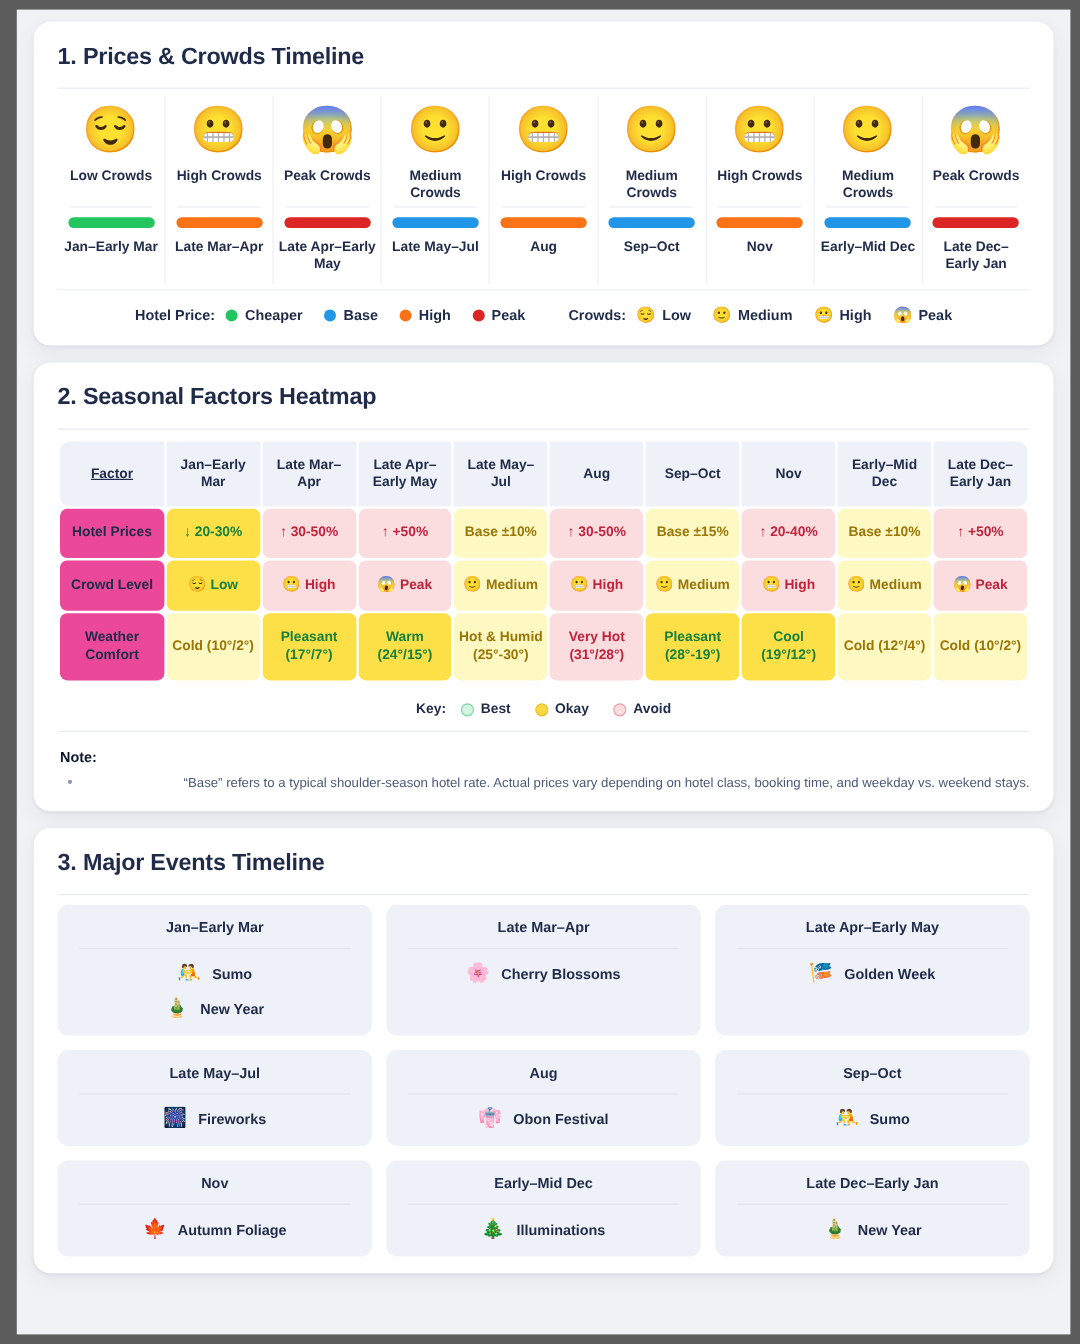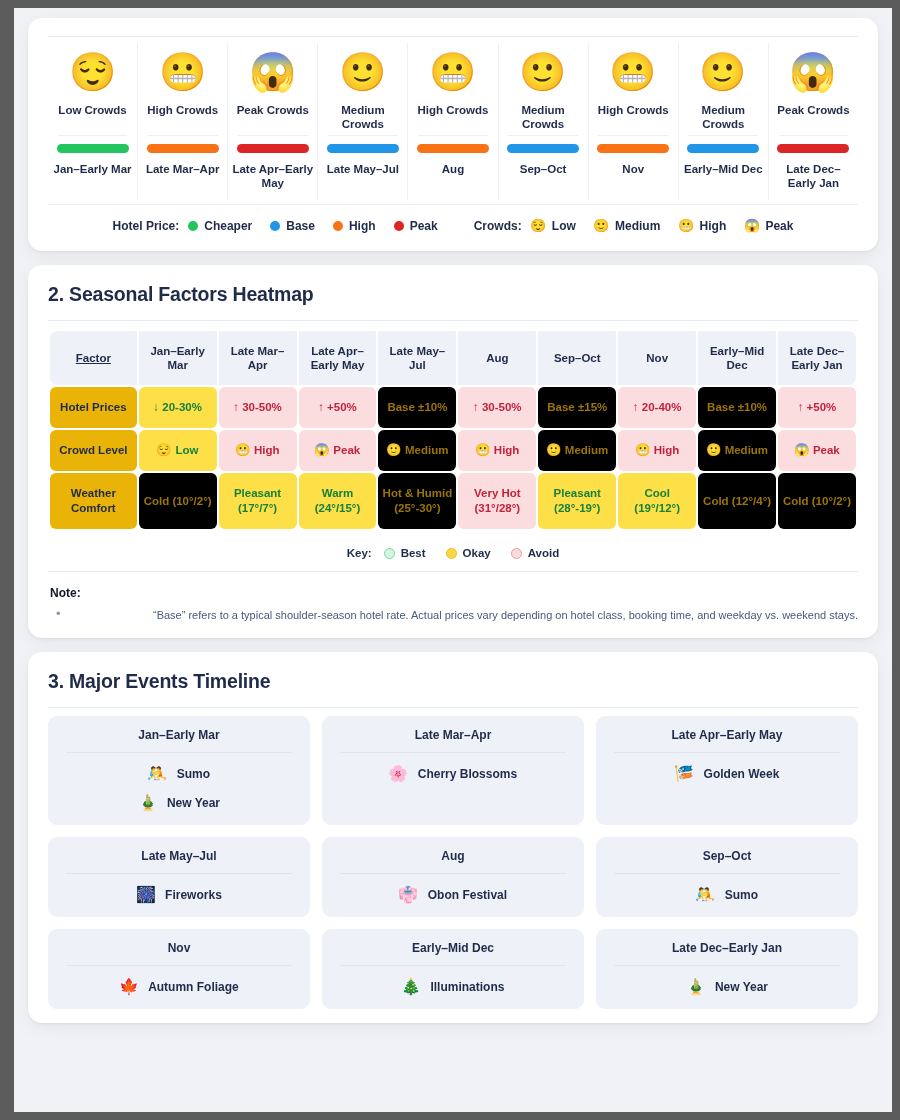--- a/index.html
+++ b/index.html
@@ -155,28 +155,28 @@
   table.heat td {
     font-size: 11.5px;
     font-weight: bold;
     padding: 13px 3px;
     line-height: 15px;
     text-align: center;
     vertical-align: middle;
     border-radius: 6px;
   }
   td.rowhead {
-    background: #eab308;
+    background: #ec4899;
     color: #1f2b49;
     text-align: left;
     padding-left: 10px;
   }
   .c-green { background: #fde047; color: #16803c; }
   .c-red   { background: #fbdcdf; color: #c0243c; }
-  .c-yel   { background: #000000; color: #9a7508; }
+  .c-yel   { background: #fef9c3; color: #9a7508; }
   .cell-emoji { font-size: 12.5px; margin-right: 3px; }
 
   .key-row {
     display: flex;
     justify-content: center;
     align-items: center;
     padding: 16px 0 10px 0;
   }
   .key-label {
     font-size: 11.5px; font-weight: bold; color: #1f2b49; margin-right: 12px;
@@ -232,20 +232,21 @@
     margin-top: 13px;
   }
   .ev-emoji { font-size: 16px; margin-right: 9px; line-height: 16px; }
 </style>
 </head>
 <body>
 
 <div class="page">
 
   <div class="card">
+    <div class="card-title">1. Prices &amp; Crowds Timeline</div>
     <div class="title-rule"></div>
 
     <div class="timeline" id="timeline-cols">
         <div class="tl-col">
           <span class="tl-emoji">😌</span>
           <div class="tl-crowd">Low Crowds</div>
           <div class="tl-sep"></div>
           <div class="tl-bar" style="background: rgb(34, 197, 94);"></div>
           <div class="tl-period">Jan–Early Mar</div>
         </div>

